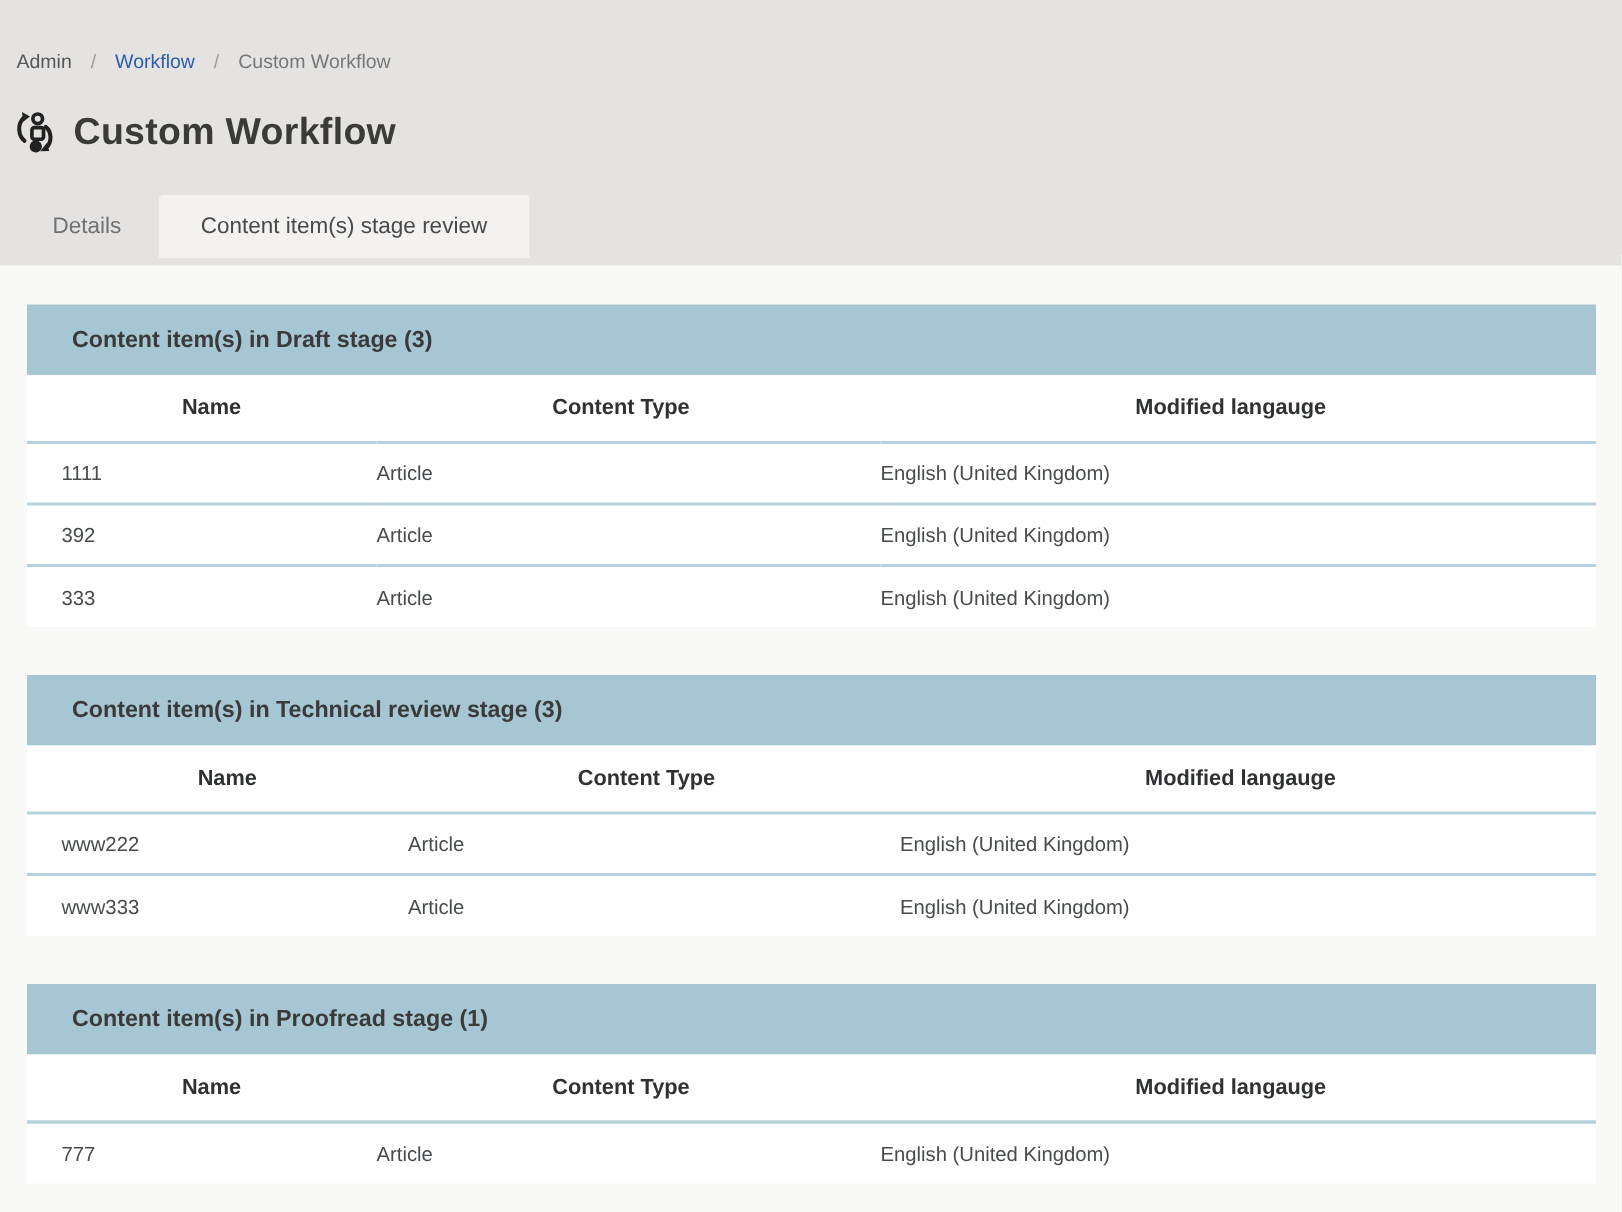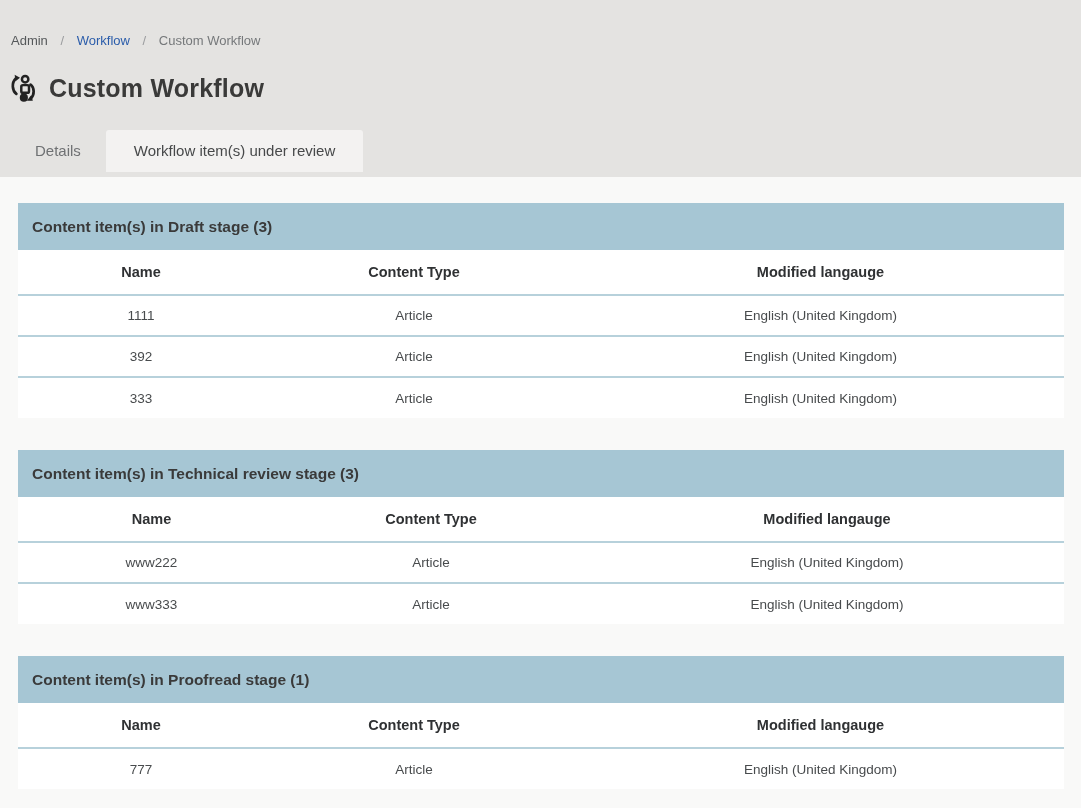--- a/index.html
+++ b/index.html
@@ -20,31 +20,31 @@
   .breadcrumb .link{color:var(--link);text-decoration:none;cursor:pointer;}
   .breadcrumb .cur{color:var(--breadcrumb-muted);}
   .title-row{margin:25px 0 0 8px;display:flex;align-items:center;gap:11px;}
   .title-row h1{margin:0;font-size:25px;font-weight:bold;color:var(--heading-text);letter-spacing:.2px;}
   .wf-icon{width:30px;height:30px;display:inline-flex;}
   .tabs{position:absolute;bottom:5px;left:10px;display:flex;align-items:flex-end;}
   .tab{height:42px;line-height:42px;padding:0 25px;font-size:15px;color:var(--tab-inactive-text);cursor:pointer;}
   .tab.active{background:var(--active-tab-bg);color:#47494a;border-radius:3px 3px 0 0;padding:0 28px;}
   .content{height:651px;background:var(--content-bg);padding:26px 17px 0 18px;}
   .stage + .stage{margin-top:32px;}
-  .band{background:var(--band);height:47px;line-height:47px;padding-left:14px;
+  .band{background:var(--band);height:47px;line-height:47px;padding-left:30px;
         font-weight:bold;font-size:15.5px;color:var(--band-text);}
   table.t{width:100%;border-collapse:collapse;background:var(--table-bg);table-layout:fixed;}
   .t0 .c1,.t2 .c1{width:233px;} .t0 .c2,.t2 .c2{width:336px;}
   .t1 .c1{width:254px;} .t1 .c2{width:328px;}
   table.t th{
     text-align:center;font-size:14.5px;font-weight:bold;color:var(--header-cell-text);
     height:45px;vertical-align:middle;padding:0 10px 0 0;border-bottom:2px solid var(--line);
   }
   table.t td{
-    font-size:13.5px;color:var(--cell-text);height:41px;vertical-align:middle;padding:0 10px 0 0;text-align:center;
+    font-size:13.5px;color:var(--cell-text);height:41px;vertical-align:middle;padding:0 10px 0 0;
   }
   table.t th:first-child, table.t td:first-child{padding-left:23px;}
   table.t tbody tr + tr td{border-top:2px solid var(--line);}
 </style>
 </head>
 <body>
 
 <header class="top">
   <nav class="breadcrumb">
     <span>Admin</span>
@@ -64,21 +64,21 @@
         <polygon points="6.2,1.6 11.2,4.4 7.0,7.6" fill="#222"></polygon>
         <path d="M21,10.8 C24.8,13.8 25.0,20.2 21.2,24.0" fill="none" stroke="#222" stroke-width="2.5" stroke-linecap="round"></path>
         <polygon points="17.6,26.0 23.2,25.8 21.6,20.8" fill="#222"></polygon>
       </svg>
     </span>
     <h1>Custom Workflow</h1>
   </div>
 
   <div class="tabs">
     <div class="tab">Details</div>
-    <div class="tab active">Workflow item(s) under review</div>
+    <div class="tab active">Content item(s) stage review</div>
   </div>
 </header>
 
 <main class="content">
 
   <section class="stage">
     <div class="band">
       <span>Content item(s) in Draft stage (3)</span>
     </div>
     <table class="t t0">

